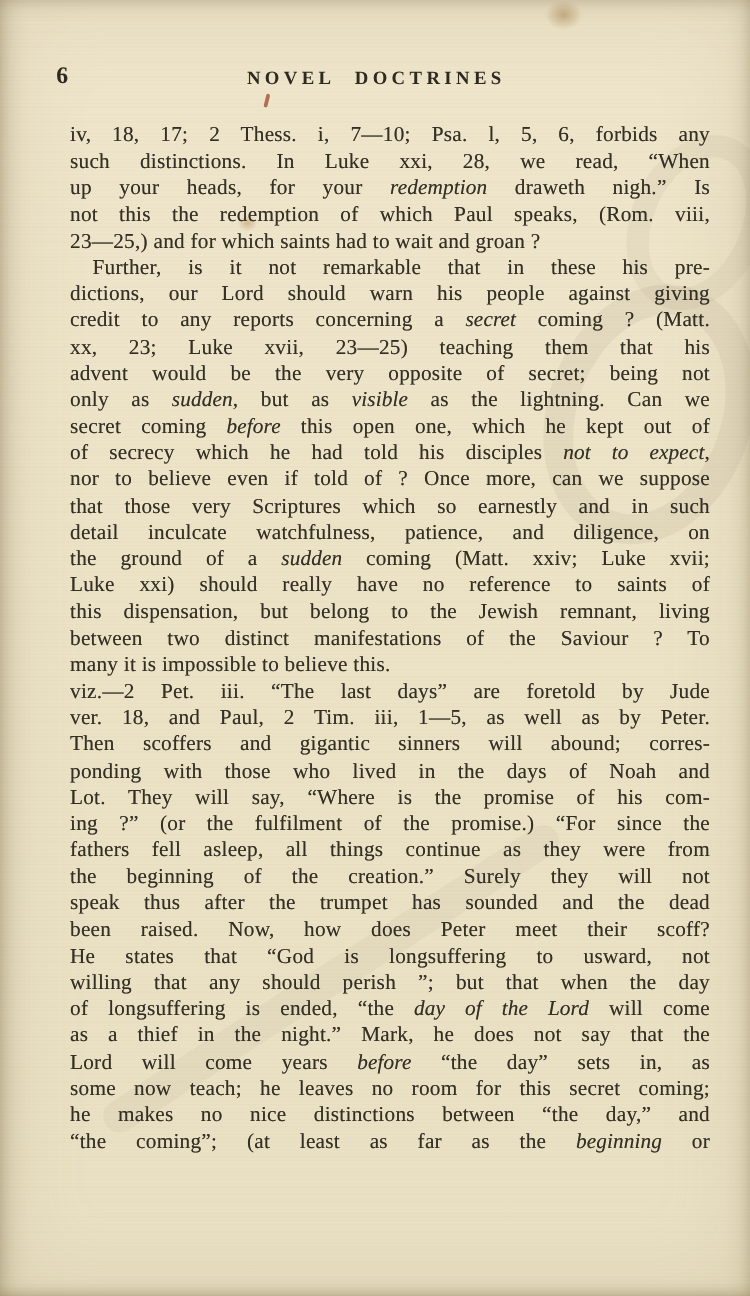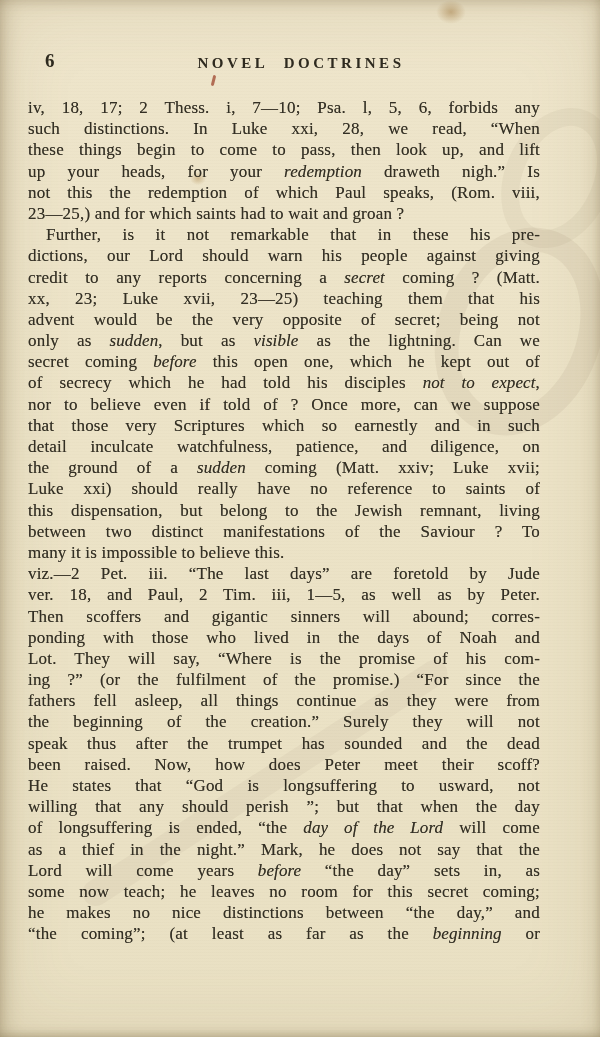--- a/index.html
+++ b/index.html
@@ -50,21 +50,21 @@
     font-weight: bold;
     letter-spacing: 3.5px;
     word-spacing: 9px;
     color: #2e2a1f;
   }
 
   
   .body-text {
     position: absolute;
     top: 97px;
-    left: 28px;
+    left: 56px;
     width: 512px;
     font-size: 17px;
     line-height: 21.2px;
     letter-spacing: 0.2px;
     color: #332f24;
     text-shadow: 0 0 0.5px rgba(51,47,36,0.55);
   }
   .line {
     text-align: justify;
     text-align-last: justify;
@@ -140,21 +140,20 @@
   <div class="wm-diagonal"></div>
 
   <div class="page-header">
     <div class="page-number">6</div>
     <div class="running-title">NOVEL DOCTRINES</div>
   </div>
 
   <div class="body-text">
       <div class="line">iv, 18, 17; 2 Thess. i, 7—10; Psa. l, 5, 6, forbids any</div>
       <div class="line">such distinctions.  In Luke xxi, 28, we read, “When</div>
-      <div class="line">these things begin to come to pass, then look up, and lift</div>
       <div class="line">up your heads, for your <i>redemption</i> draweth nigh.”  Is</div>
       <div class="line">not this the redemption of which Paul speaks, (Rom. viii,</div>
       <div class="line no-just">23—25,) and for which saints had to wait and groan ?</div>
       <div class="line indent">Further, is it not remarkable that in these his pre-</div>
       <div class="line">dictions, our Lord should warn his people against giving</div>
       <div class="line">credit to any reports concerning a <i>secret</i> coming ?  (Matt.</div>
       <div class="line">xx, 23; Luke xvii, 23—25) teaching them that his</div>
       <div class="line">advent would be the very opposite of secret; being not</div>
       <div class="line">only as <i>sudden</i>, but as <i>visible</i> as the lightning.  Can we</div>
       <div class="line">secret coming <i>before</i> this open one, which he kept out of</div>

